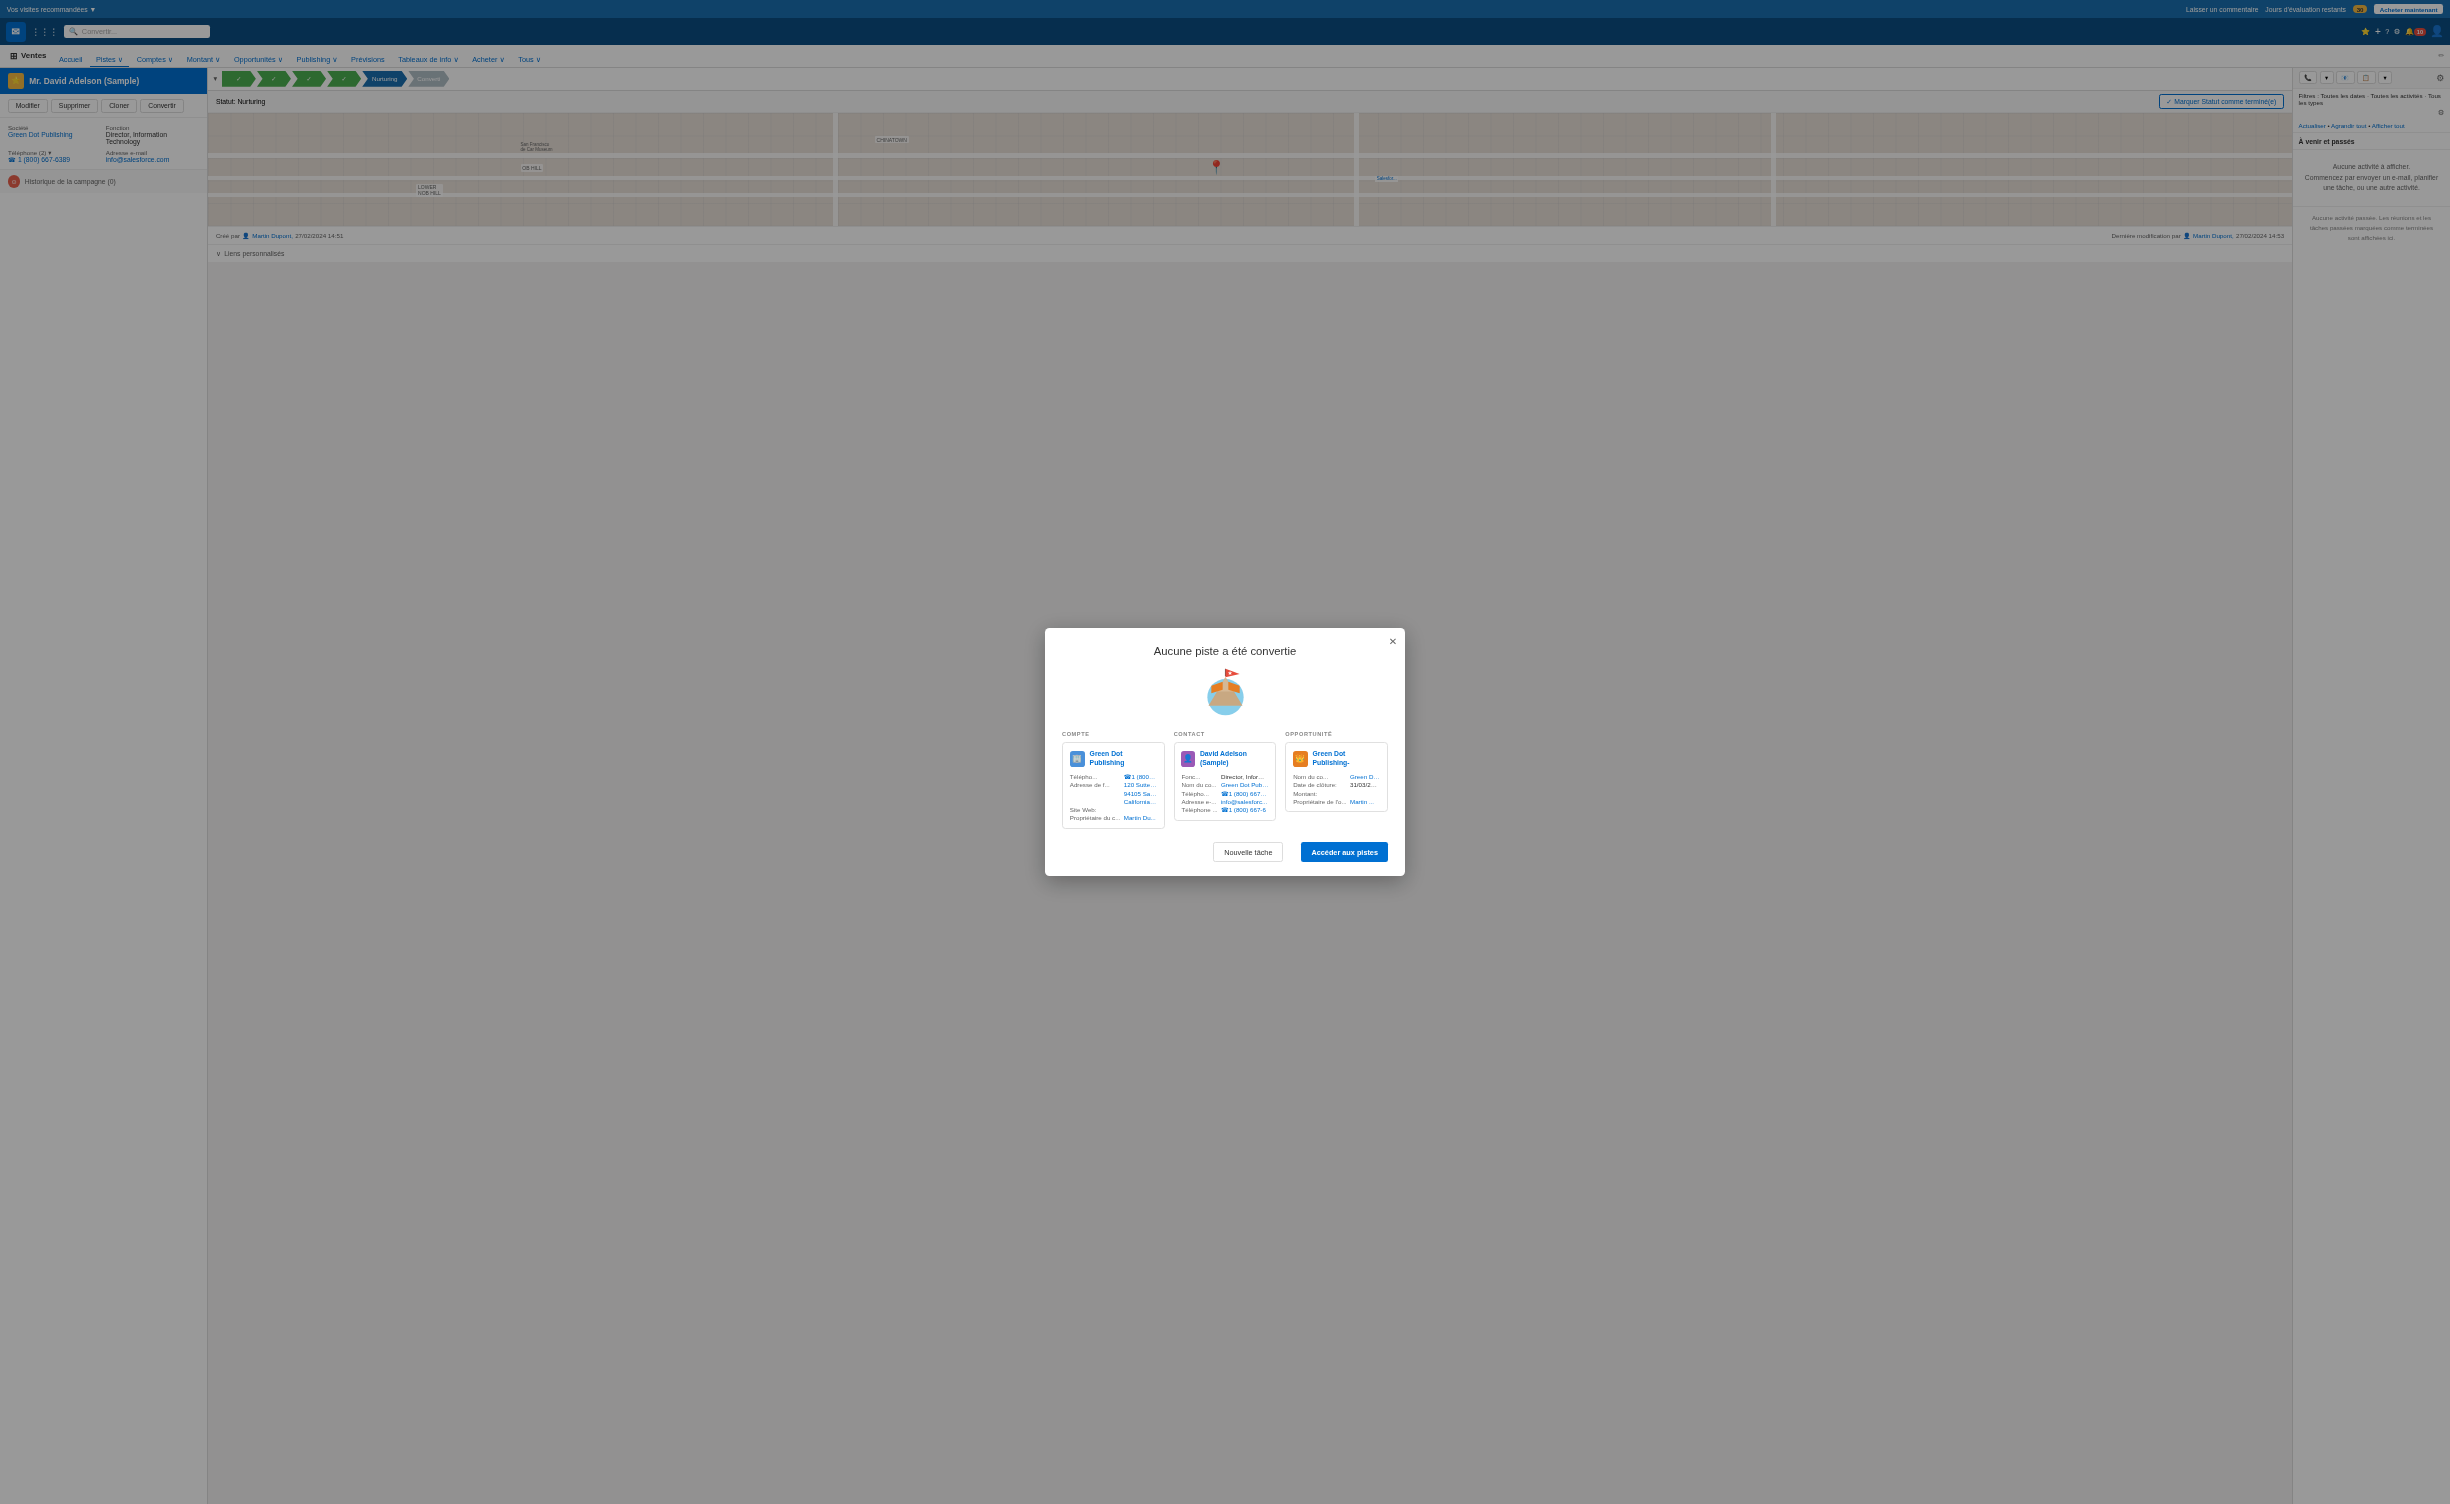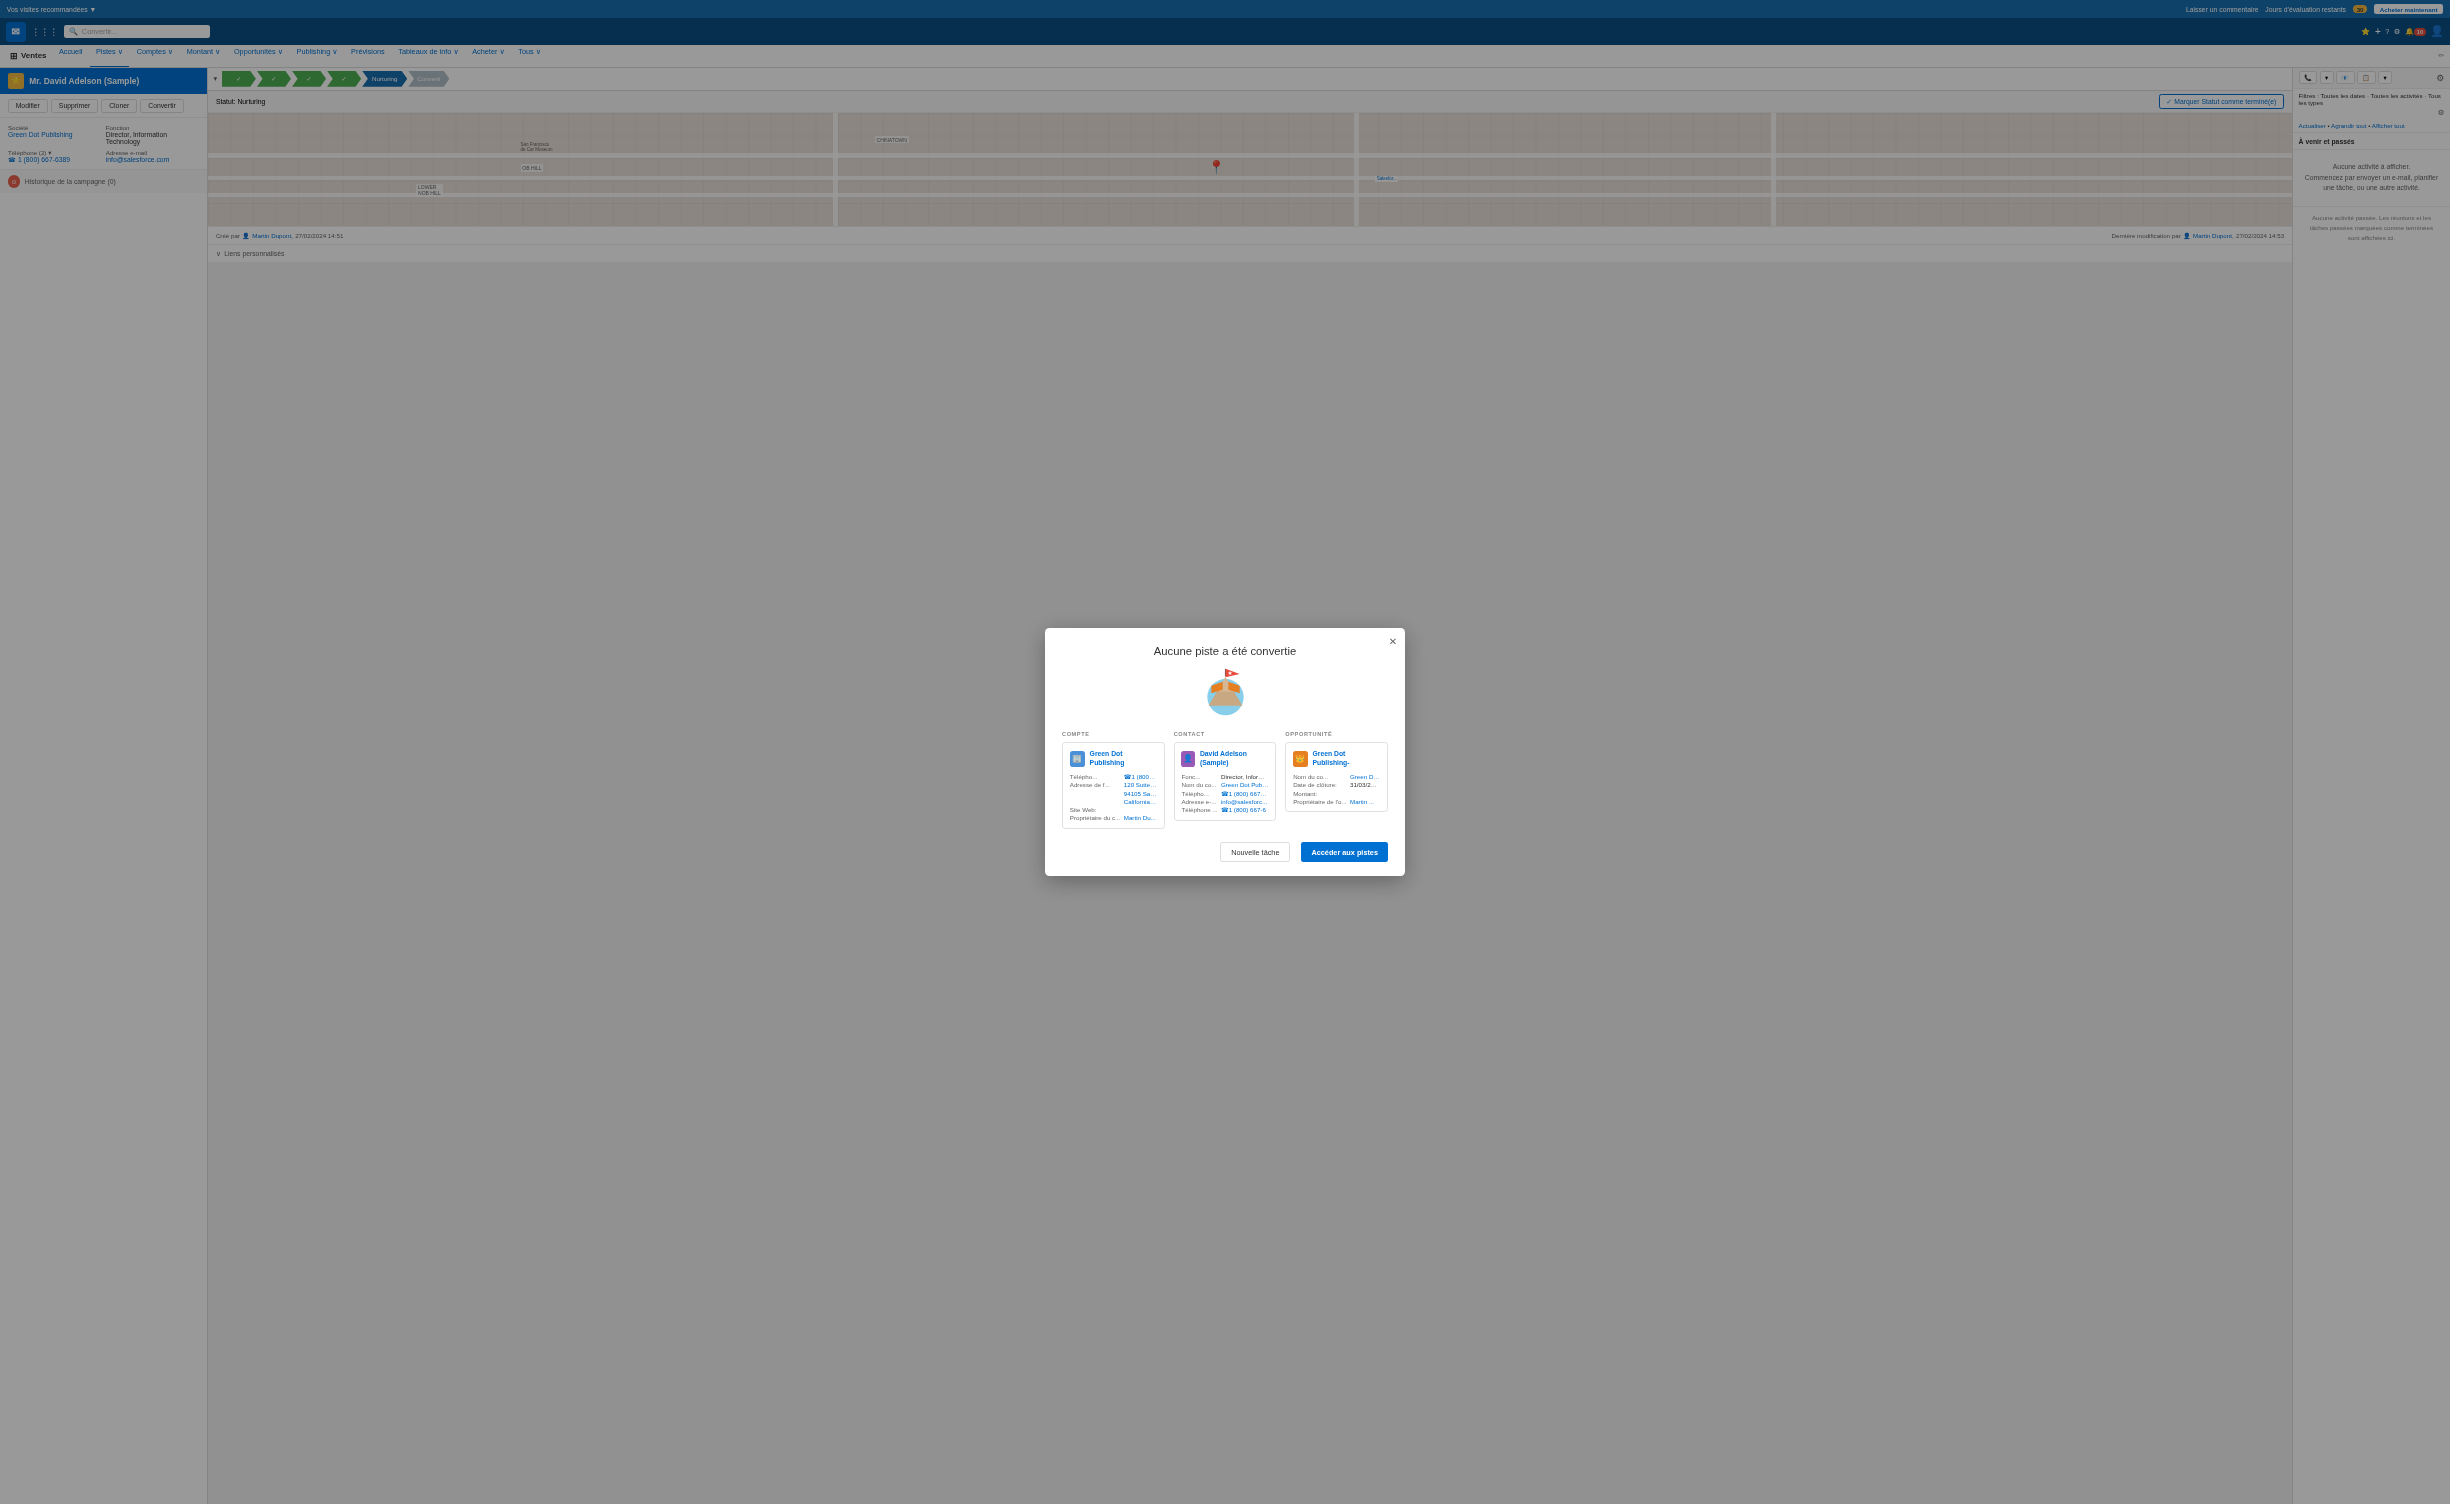--- a/index.html
+++ b/index.html
@@ -93,21 +93,21 @@
     .nav-app-icon {
       display: flex; align-items: center; gap: 3.4px;
       padding: 2.3px 4.5px;
       font-weight: bold; font-size: 7.9px; color: #333;
     }
     .nav-item {
       padding: 2.3px 5.6px;
       color: #0070d2;
       font-size: 7.3px;
       cursor: pointer;
-      display: flex; align-items: flex-start; gap: 1.7px;
+      display: flex; align-items: flex-end; gap: 1.7px;
       border-bottom: 1.1px solid transparent;
       height: 22.5px;
     }
     .nav-item.active {
       border-bottom: 1.1px solid #0070d2;
       color: #0070d2;
     }
     .nav-edit-icon { margin-left: auto; color: #888; }
 
     
@@ -414,21 +414,21 @@
       grid-template-columns: auto 1fr;
       gap: 1.1px 3.4px;
       font-size: 6.2px;
     }
     .card-row-label { color: #666; white-space: nowrap; }
     .card-row-val { color: #0070d2; white-space: nowrap; overflow: hidden; text-overflow: ellipsis; }
     .card-row-val.text { color: #333; }
     .modal-footer {
       display: flex;
       justify-content: flex-end;
-      gap: 11px;
+      gap: 18px;
     }
     .btn-secondary {
       background: white;
       border: 0.6px solid #ddd;
       border-radius: 2.3px;
       padding: 4.5px 10px;
       font-size: 7.3px;
       cursor: pointer;
       color: #333;
     }

